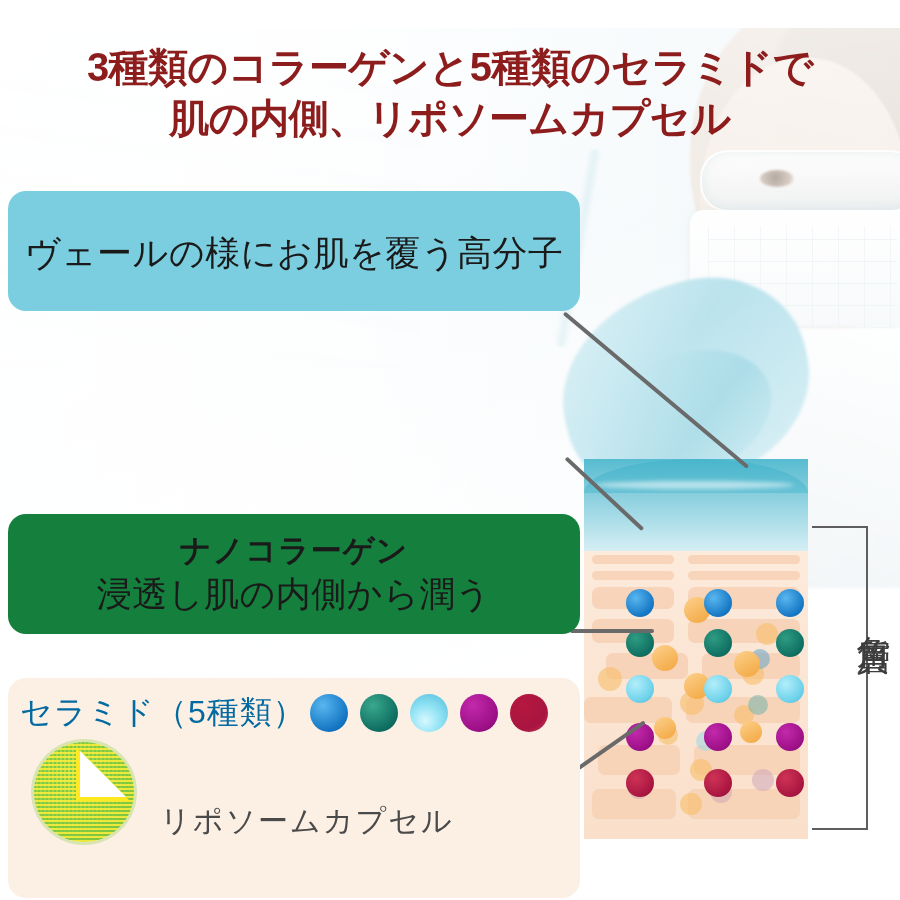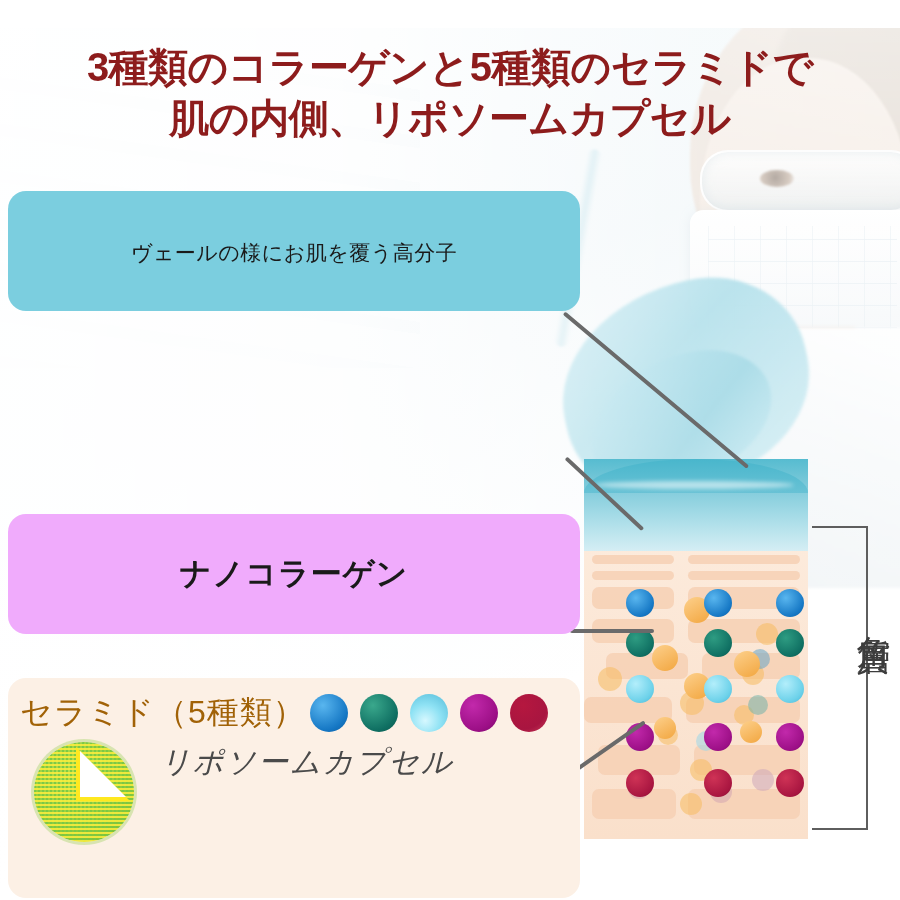--- a/index.html
+++ b/index.html
@@ -183,67 +183,66 @@
     color: #1a1a1a;
     box-sizing: border-box;
   }
   .card .heading {
     font-size: 31px;
     font-weight: 600;
     letter-spacing: 1px;
     line-height: 1.15;
   }
   .card .sub {
-    font-size: 21px;
+    font-size: 35px;
     font-weight: 500;
     letter-spacing: .5px;
     line-height: 1.2;
     margin-top: 4px;
   }
   #card-3d    { top: 163px; height: 120px; background: #7bcedf; }
   #card-nama  { top: 325px; height: 120px; background: #c5e8f1; }
-  #card-nano  { top: 486px; height: 120px; background: #f0abfc; }
+  #card-nano  { top: 486px; height: 120px; background: #15803d; }
 
   #card-ceramide {
     position: absolute;
     left: 8px; top: 650px;
     width: 572px; height: 220px;
     border-radius: 18px;
     background: #fcf0e5;
     z-index: 5;
     box-sizing: border-box;
     padding: 12px 0 0 12px;
   }
   .cer-row1 {
     display: flex;
     align-items: center;
     gap: 0px;
     font-size: 32px;
     font-weight: 500;
     letter-spacing: 1px;
-    color: #a16207;
+    color: #0369a1;
     height: 46px;
   }
   .cer-dots { display: flex; align-items: center; gap: 12px; margin-left: 4px; }
   .cer-dot {
     width: 38px; height: 38px; border-radius: 50%;
     display: inline-block;
   }
   .cer-row2 {
     font-size: 27px;
     font-weight: 500;
     letter-spacing: .3px;
     color: #111;
     margin-top: 6px;
   }
   .lipo-row {
     display: flex;
-    align-items: flex-start;
+    align-items: flex-end;
     margin-top: 6px;
-    font-style: italic;
   }
   .lipo-label {
     font-size: 30px;
     color: #4a4a4a;
     letter-spacing: 2px;
     margin-left: 26px;
   }
 
   
   .liposome {
@@ -456,20 +455,21 @@
   <div class="bracket"></div>
   <div class="bracket-label">角質層</div>
 
   <div class="card" id="card-3d">
     <div class="sub">ヴェールの様にお肌を覆う高分子</div>
   </div>
 
 
   <div class="card" id="card-nano">
     <div class="heading">ナノコラーゲン</div>
+    <div class="sub">浸透し肌の内側から潤う</div>
   </div>
 
   <div id="card-ceramide">
     <div class="cer-row1">
       <span>セラミド（5種類）</span>
       <span class="cer-dots">
         <span class="cer-dot" style="background:radial-gradient(circle at 34% 30%, #59b6ef 0%, #1577c4 68%, #0d5b9b 100%);"></span>
         <span class="cer-dot" style="background:radial-gradient(circle at 34% 30%, #3aa88c 0%, #0f6f62 68%, #0a544a 100%);"></span>
         <span class="cer-dot" style="background:radial-gradient(circle at 40% 70%, #d6f8ff 0%, #8fe2f4 45%, #52bad8 100%);"></span>
         <span class="cer-dot" style="background:radial-gradient(circle at 34% 30%, #c229ab 0%, #9c0f86 68%, #760968 100%);"></span>

